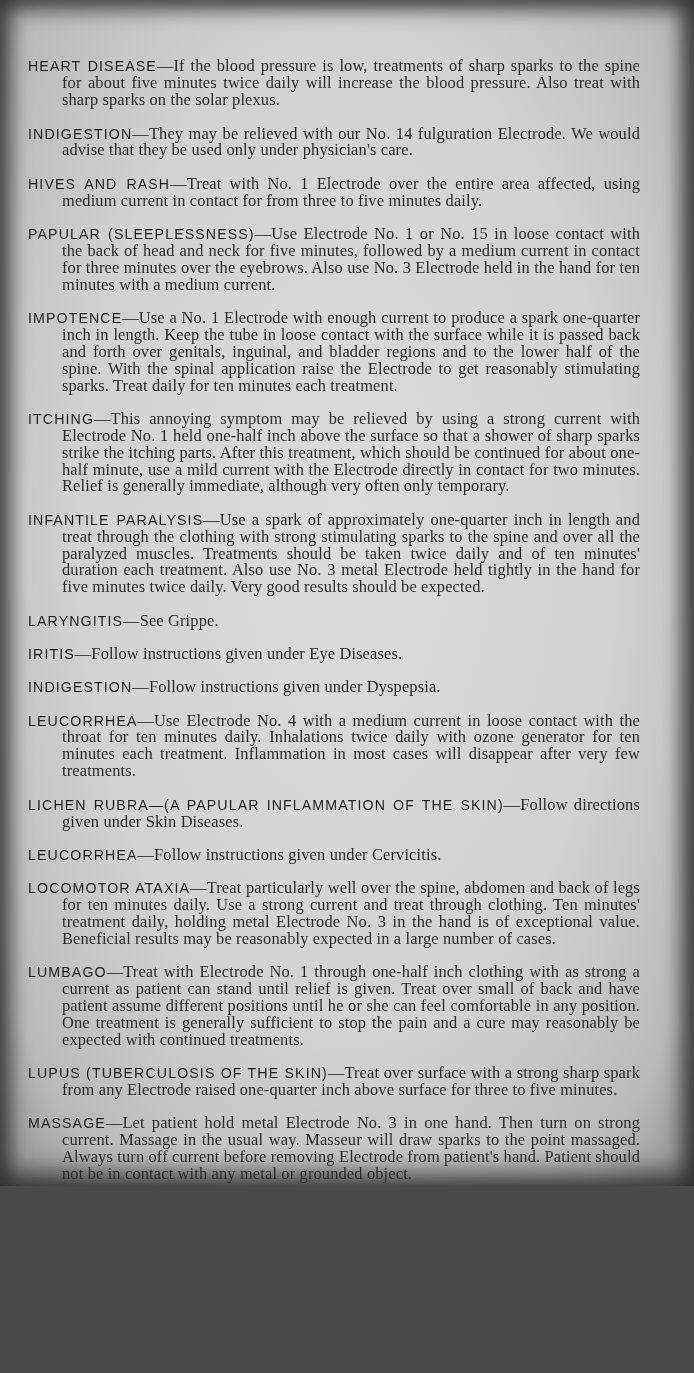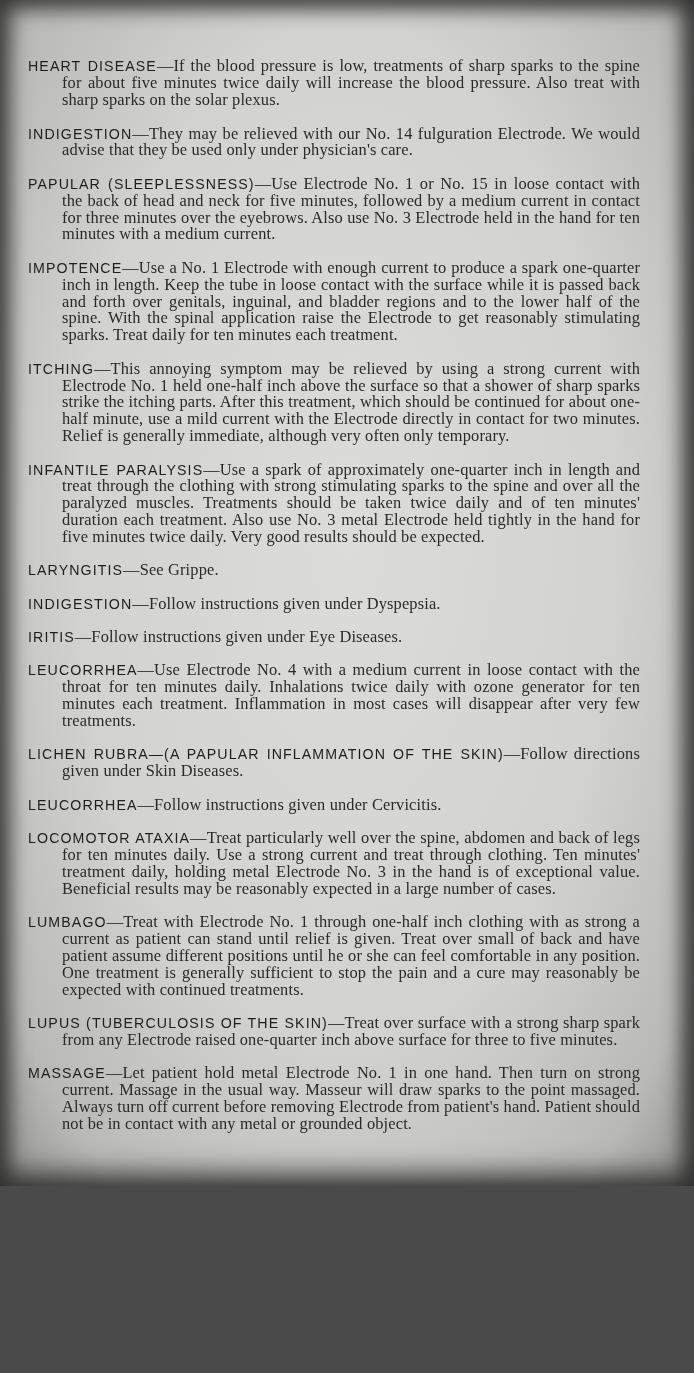--- a/index.html
+++ b/index.html
@@ -64,46 +64,47 @@
 </head>
 <body>
 
 <div class="page">
   <div class="content">
 
     <p class="entry"><span class="heading">HEART DISEASE</span><span class="dash">—</span><span>If the blood pressure is low, treatments of sharp sparks to the spine for about five minutes twice daily will increase the blood pressure.  Also treat with sharp sparks on the solar plexus.</span></p>
 
     <p class="entry"><span class="heading">INDIGESTION</span><span class="dash">—</span><span>They may be relieved with our No. 14 fulguration Electrode.  We would advise that they be used only under physician's care.</span></p>
 
+    <p class="entry"><span class="heading">HIVES AND RASH</span><span class="dash">—</span><span>Treat with No. 1 Electrode over the entire area affected, using medium current in contact for from three to five minutes daily.</span></p>
 
     <p class="entry"><span class="heading">PAPULAR (SLEEPLESSNESS)</span><span class="dash">—</span><span>Use Electrode No. 1 or No. 15 in loose contact with the back of head and neck for five minutes, followed by a medium current in contact for three minutes over the eyebrows.  Also use No. 3 Electrode held in the hand for ten minutes with a medium current.</span></p>
 
     <p class="entry"><span class="heading">IMPOTENCE</span><span class="dash">—</span><span>Use a No. 1 Electrode with enough current to produce a spark one-quarter inch in length.  Keep the tube in loose contact with the surface while it is passed back and forth over genitals, inguinal, and bladder regions and to the lower half of the spine.  With the spinal application raise the Electrode to get reasonably stimulating sparks.  Treat daily for ten minutes each treatment.</span></p>
 
     <p class="entry"><span class="heading">ITCHING</span><span class="dash">—</span><span>This annoying symptom may be relieved by using a strong current with Electrode No. 1 held one-half inch above the surface so that a shower of sharp sparks strike the itching parts.  After this treatment, which should be continued for about one-half minute, use a mild current with the Electrode directly in contact for two minutes.  Relief is generally immediate, although very often only temporary.</span></p>
 
     <p class="entry"><span class="heading">INFANTILE PARALYSIS</span><span class="dash">—</span><span>Use a spark of approximately one-quarter inch in length and treat through the clothing with strong stimulating sparks to the spine and over all the paralyzed muscles.  Treatments should be taken twice daily and of ten minutes' duration each treatment.  Also use No. 3 metal Electrode held tightly in the hand for five minutes twice daily.  Very good results should be expected.</span></p>
 
     <p class="entry single"><span class="heading">LARYNGITIS</span><span class="dash">—</span><span>See Grippe.</span></p>
 
+    <p class="entry single"><span class="heading">IRITIS</span><span class="dash">—</span><span>Follow instructions given under Eye Diseases.</span></p>
+
     <p class="entry single"><span class="heading">INDIGESTION</span><span class="dash">—</span><span>Follow instructions given under Dyspepsia.</span></p>
-
-    <p class="entry single"><span class="heading">IRITIS</span><span class="dash">—</span><span>Follow instructions given under Eye Diseases.</span></p>
 
     <p class="entry"><span class="heading">LEUCORRHEA</span><span class="dash">—</span><span>Use Electrode No. 4 with a medium current in loose contact with the throat for ten minutes daily.  Inhalations twice daily with ozone generator for ten minutes each treatment.  Inflammation in most cases will disappear after very few treatments.</span></p>
 
     <p class="entry"><span class="heading">LICHEN RUBRA—(A PAPULAR INFLAMMATION OF THE SKIN)</span><span class="dash">—</span><span>Follow directions given under Skin Diseases.</span></p>
 
     <p class="entry single"><span class="heading">LEUCORRHEA</span><span class="dash">—</span><span>Follow instructions given under Cervicitis.</span></p>
 
     <p class="entry"><span class="heading">LOCOMOTOR ATAXIA</span><span class="dash">—</span><span>Treat particularly well over the spine, abdomen and back of legs for ten minutes daily.  Use a strong current and treat through clothing.  Ten minutes' treatment daily, holding metal Electrode No. 3 in the hand is of exceptional value.  Beneficial results may be reasonably expected in a large number of cases.</span></p>
 
 
     <p class="entry"><span class="heading">LUMBAGO</span><span class="dash">—</span><span>Treat with Electrode No. 1 through one-half inch clothing with as strong a current as patient can stand until relief is given.  Treat over small of back and have patient assume different positions until he or she can feel comfortable in any position.  One treatment is generally sufficient to stop the pain and a cure may reasonably be expected with continued treatments.</span></p>
 
     <p class="entry"><span class="heading">LUPUS (TUBERCULOSIS OF THE SKIN)</span><span class="dash">—</span><span>Treat over surface with a strong sharp spark from any Electrode raised one-quarter inch above surface for three to five minutes.</span></p>
 
-    <p class="entry"><span class="heading">MASSAGE</span><span class="dash">—</span><span>Let patient hold metal Electrode No. 1 in one hand.  Then turn on strong current.  Massage in the usual way.  Masseur will draw sparks to the point massaged.  Always turn off current before removing Electrode from patient's hand.  Patient should not be in contact with any metal or grounded object.</span></p>
+    <p class="entry"><span class="heading">MASSAGE</span><span class="dash">—</span><span>Let patient hold metal Electrode No. 3 in one hand.  Then turn on strong current.  Massage in the usual way.  Masseur will draw sparks to the point massaged.  Always turn off current before removing Electrode from patient's hand.  Patient should not be in contact with any metal or grounded object.</span></p>
 
   </div>
 
   <div class="page-number">8</div>
 </div>
 
 </body></html>

